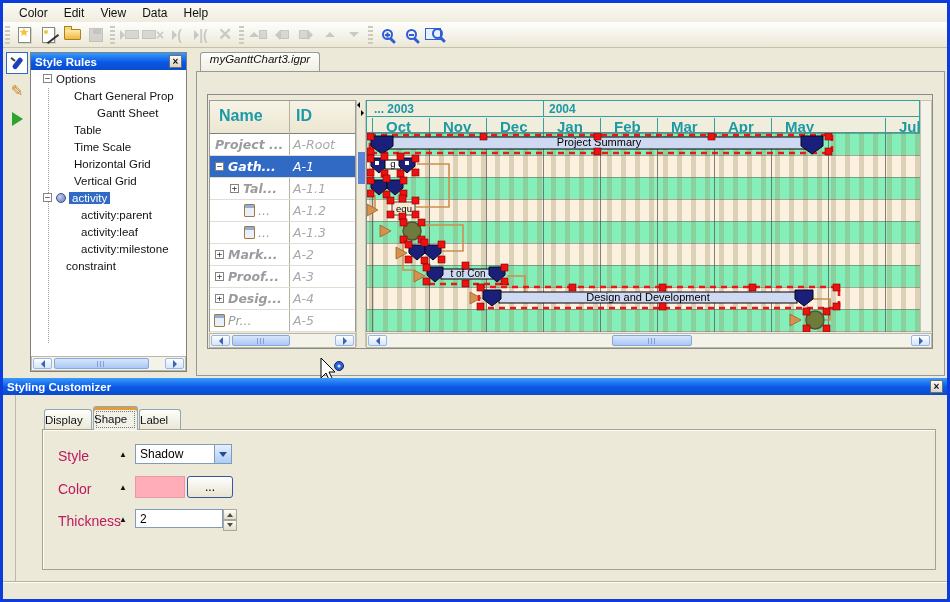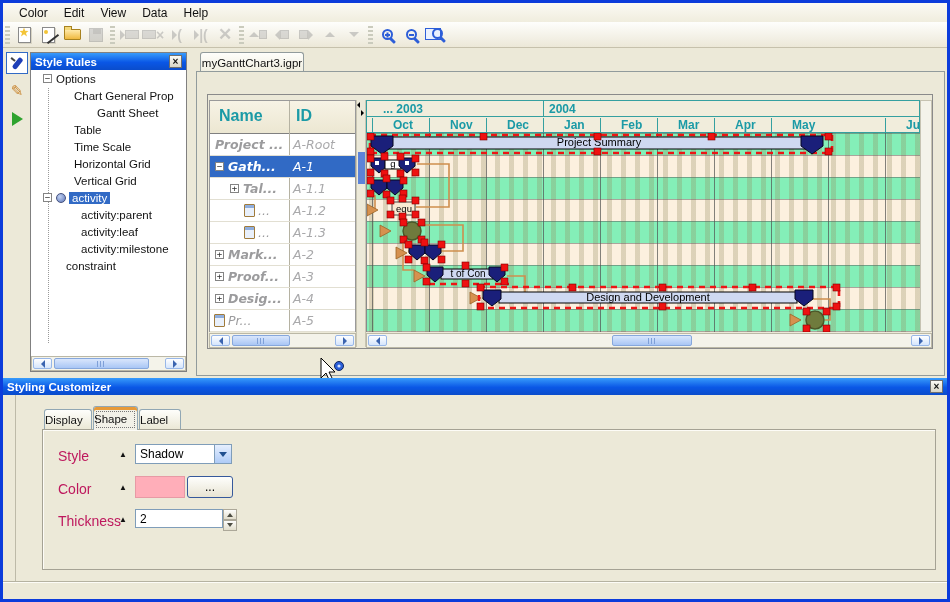--- a/index.html
+++ b/index.html
@@ -61,23 +61,23 @@
   .titem{position:relative;height:17px;display:flex;align-items:center;white-space:nowrap;}
   .expbox{width:9px;height:9px;border:1px solid #848484;background:#fff;font-size:9px;line-height:7px;
     text-align:center;color:#333;margin-right:4px;flex:0 0 auto;font-family:"DejaVu Sans Mono",monospace;}
   .gear{width:10px;height:10px;border-radius:50%;background:radial-gradient(circle at 35% 35%,#BFD0F2,#5E77B8);
     border:1px solid #44517E;margin-right:3px;flex:0 0 auto;}
   .sel-node{background:#316AC5;color:#fff;padding:0 3px;}
   .spine{position:absolute;border-left:1px dotted #9a9a9a;}
 
   
   .tabpane{left:196px;top:71px;width:749px;height:305px;border:1px solid #919B9C;background:#ECE9D8;}
-  .doctab{left:200px;top:52px;width:104px;height:20px;background:linear-gradient(#FEFEFB,#F0EEDF);
+  .doctab{left:200px;top:52px;width:120px;height:20px;background:linear-gradient(#FEFEFB,#F0EEDF);
     border:1px solid #919B9C;border-bottom:none;border-radius:3px 3px 0 0;font-size:11.5px;
-    display:flex;align-items:center;justify-content:center;color:#111;}
+    display:flex;align-items:flex-start;justify-content:center;color:#111;font-style:italic;}
 
   
   .gcomp{left:207px;top:94px;width:726px;height:255px;border:1px solid #8a8a8a;background:#ECE9D8;}
   .gtable{left:209px;top:100px;width:147px;height:232px;background:#fff;border:1px solid #9a9a9a;}
   .gthead{position:absolute;left:0;top:0;width:100%;height:33px;background:linear-gradient(#F7F3E5,#ECE7D2);
     border-bottom:1px solid #808080;}
   .gthead .cname{position:absolute;left:9px;top:6px;font-size:16px;font-weight:bold;color:#1B9AA6;}
   .gthead .cid{position:absolute;left:86px;top:6px;font-size:16px;font-weight:bold;color:#1B9AA6;}
   .colsep{position:absolute;left:79px;top:0;bottom:0;width:1px;background:#B5B2A2;}
   .trow{position:absolute;left:0;width:145px;height:22px;display:flex;align-items:center;
@@ -92,22 +92,22 @@
   .splitter{left:356px;top:100px;width:10px;height:247px;background:#ECE9D8;border-left:1px solid #C8C5B2;border-right:1px solid #C8C5B2;}
   .splitblue{position:absolute;left:1px;top:52px;width:7px;height:32px;background:#5C83D8;}
   .mini-tri{position:absolute;width:0;height:0;border:3px solid transparent;}
 
   
   .tscale{left:366px;top:100px;width:554px;height:33px;background:#F1EDDC;border:1px solid #35A0A0;overflow:hidden;}
   .yrow{position:absolute;left:0;top:0;width:100%;height:16px;border-bottom:1px solid #35A0A0;}
   .ylab{position:absolute;top:1px;font-size:12px;font-weight:bold;color:#1B9AA6;}
   .ysep{position:absolute;top:0;height:16px;width:1px;background:#35A0A0;}
   .mrow{position:absolute;left:0;top:17px;width:100%;height:16px;}
-  .mcell{position:absolute;top:0;height:16px;border-left:1px solid #35A0A0;font-size:12px;font-weight:bold;
-    color:#1B9AA6;padding-left:20px;overflow:hidden;}
+  .mcell{position:absolute;top:0;height:16px;border-left:1px solid #35A0A0;font-size:15px;font-weight:bold;
+    color:#1B9AA6;padding-left:13px;overflow:hidden;}
 
   
   .gbody{left:366px;top:133px;width:554px;height:199px;border-left:1px solid #8a8a8a;overflow:hidden;
     background-image:
       repeating-linear-gradient(90deg,rgba(80,80,80,.70) 0 1px,transparent 1px 57px),
       repeating-linear-gradient(180deg,rgba(90,90,90,.50) 0 1px,transparent 1px 22px),
       repeating-linear-gradient(90deg,rgba(148,138,94,.30) 0 5px,transparent 5px 14px),
       repeating-linear-gradient(180deg,#84EFB8 0 22px,#FCF0DF 22px 44px);
     background-position:5px 0,0 0,2px 0,0 0;}
   .gsvg{position:absolute;left:0;top:0;}
@@ -393,21 +393,21 @@
   </div>
 
   <div class="abs splitter">
     <span class="mini-tri" style="left:0;top:2px;border-right-color:#000;border-left-width:0;"></span>
     <span class="mini-tri" style="left:4px;top:10px;border-left-color:#000;border-right-width:0;"></span>
     <span class="splitblue"></span>
   </div>
 
   <div class="abs tscale">
     <div class="yrow">
-      <span class="ylab" style="left:16px;">... 2003</span>
+      <span class="ylab" style="left:7px;">... 2003</span>
       <span class="ysep" style="left:176px;"></span>
       <span class="ylab" style="left:182px;">2004</span>
     </div>
     <div class="mrow">
       <span class="mcell" style="left:5px;width:57px;">Oct</span>
       <span class="mcell" style="left:62px;width:57px;">Nov</span>
       <span class="mcell" style="left:119px;width:57px;">Dec</span>
       <span class="mcell" style="left:176px;width:57px;">Jan</span>
       <span class="mcell" style="left:233px;width:57px;">Feb</span>
       <span class="mcell" style="left:290px;width:57px;">Mar</span>

